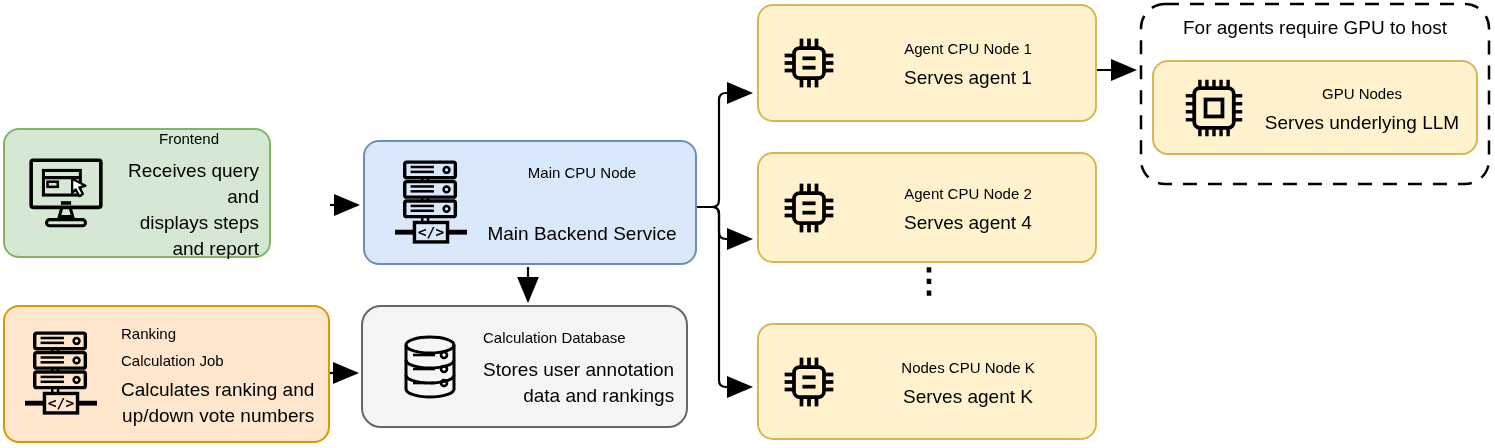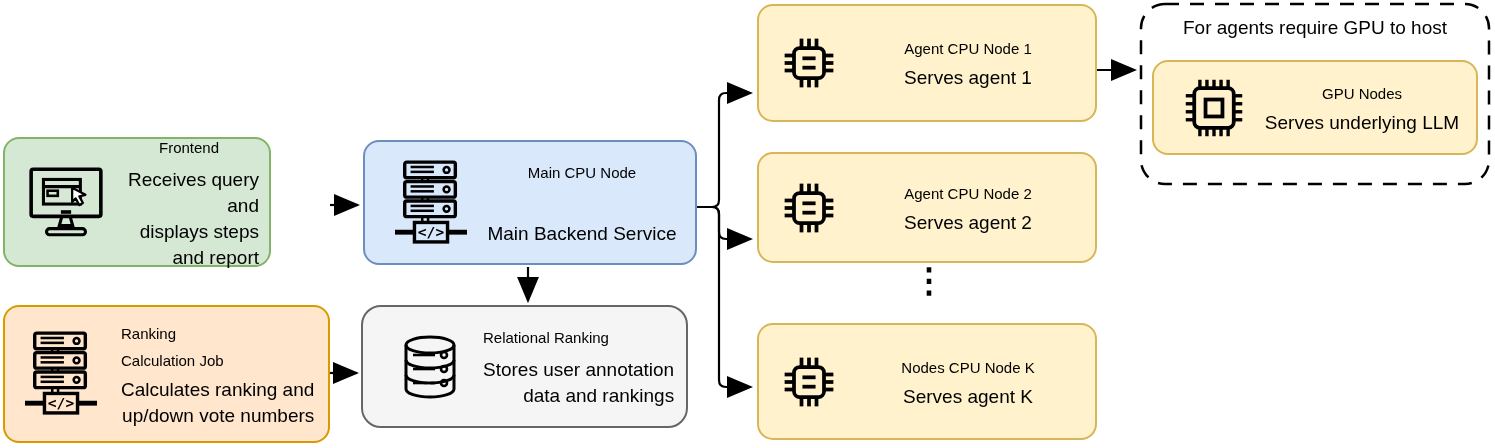--- a/index.html
+++ b/index.html
@@ -72,21 +72,21 @@
 
     <path d="M697,207 L712,207 Q719,207 719,200 L719,100 Q719,93 726,93 L751,93" stroke="#000" stroke-width="2.2" fill="none" marker-end="url(#arr)"></path>
 
     <path d="M697,207 L712,207 Q719,207 719,214 L719,232 Q719,239 726,239 L751,239" stroke="#000" stroke-width="2.2" fill="none" marker-end="url(#arr)"></path>
 
     <path d="M697,207 L712,207 Q719,207 719,214 L719,380 Q719,387 726,387 L751,387" stroke="#000" stroke-width="2.2" fill="none" marker-end="url(#arr)"></path>
 
     <path d="M1097,70 L1135,70" stroke="#000" stroke-width="2.2" fill="none" marker-end="url(#arr)"></path>
   </svg>
 
-  <div class="node green" style="left:3px;top:137px;width:268px;height:130px">
+  <div class="node green" style="left:3px;top:128px;width:268px;height:130px">
     <div class="iconbox">
       <svg width="82" height="82" viewBox="0 0 80 80">
         <rect class="st" x="6" y="8" width="68" height="46" rx="2" stroke-width="3.5"></rect>
         <rect x="35" y="48" width="10" height="3.5" fill="#000" stroke="none"></rect>
         <rect class="st" x="18" y="18" width="36" height="24" stroke-width="3"></rect>
         <line class="st" x1="18" y1="25" x2="54" y2="25" stroke-width="3"></line>
         <rect class="st" x="22" y="29" width="10" height="5" stroke-width="2.5"></rect>
         <path d="M46,26 L59,33 L53,34.5 L56.5,41 L53,43 L49.5,36.5 L46,40 Z" fill="#fff" stroke="#000" stroke-width="2.2" stroke-linejoin="round"></path>
         <path class="st" d="M36,54 L33.5,63 L46.5,63 L44,54" stroke-width="3"></path>
         <rect class="st" x="21" y="66" width="38" height="6" rx="3" stroke-width="3"></rect>
@@ -189,21 +189,21 @@
             <circle cx="43" cy="21" r="3"></circle>
           <line x1="12" y1="35" x2="34" y2="35"></line>
             <circle cx="43" cy="35" r="3"></circle>
           <line x1="12" y1="49" x2="26" y2="49"></line>
             <line x1="30" y1="49" x2="34" y2="49"></line>
             <circle cx="43" cy="49" r="3"></circle>
         </g>
       </svg>
     </div>
     <div class="txt leftal">
-      <div class="title">Relational Ranking</div>
+      <div class="title">Calculation Database</div>
       <div class="desc">
         <div>Stores user annotation</div>
         <div>data and rankings</div>
       </div>
     </div>
   </div>
 
   <div class="node yellow" style="left:757px;top:4px;width:340px;height:118px">
     <div class="iconbox">
       <svg width="60" height="60" viewBox="0 0 64 64">
@@ -249,21 +249,21 @@
             <line x1="48" y1="32" x2="58" y2="32"></line>
             <line x1="48" y1="40" x2="58" y2="40"></line>
           <rect x="16" y="16" width="32" height="32" rx="6"></rect>
           <line x1="25" y1="27" x2="39" y2="27"></line>
             <line x1="25" y1="37" x2="39" y2="37"></line>
         </g>
       </svg>
     </div>
     <div class="txt">
       <div class="title">Agent CPU Node 2</div>
-      <div class="desc" style="margin-top:3px">Serves agent 2</div>
+      <div class="desc" style="margin-top:3px">Serves agent 4</div>
     </div>
   </div>
 
   <div class="ellipsis" style="left:912px;top:272px;width:32px;height:44px">⋮</div>
 
   <div class="node yellow" style="left:757px;top:323px;width:340px;height:117px">
     <div class="iconbox">
       <svg width="60" height="60" viewBox="0 0 64 64">
         <g stroke="#000" stroke-width="4" fill="none">
           <line x1="24" y1="6" x2="24" y2="16"></line>

